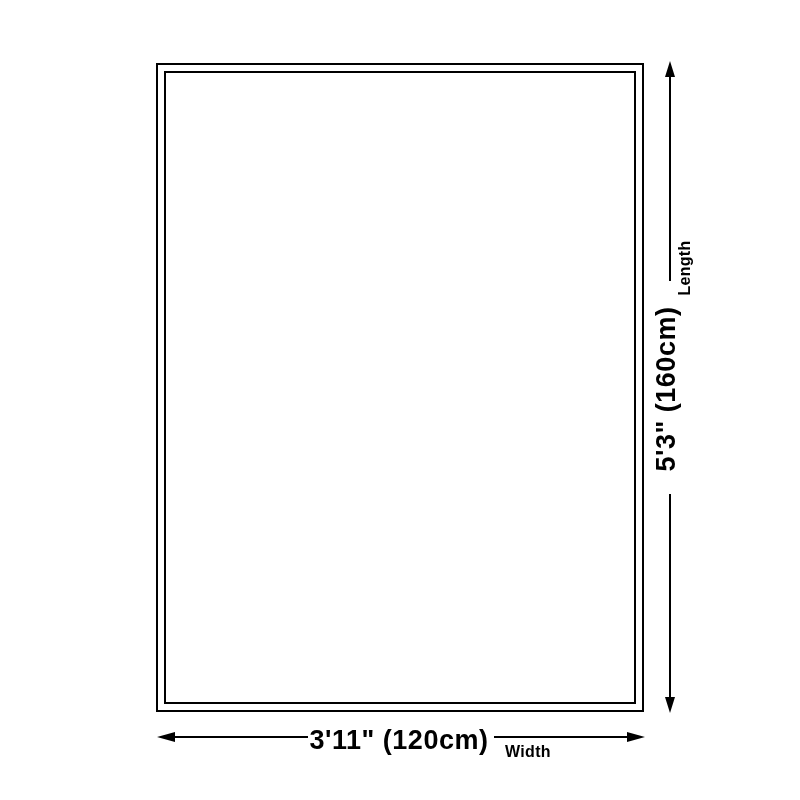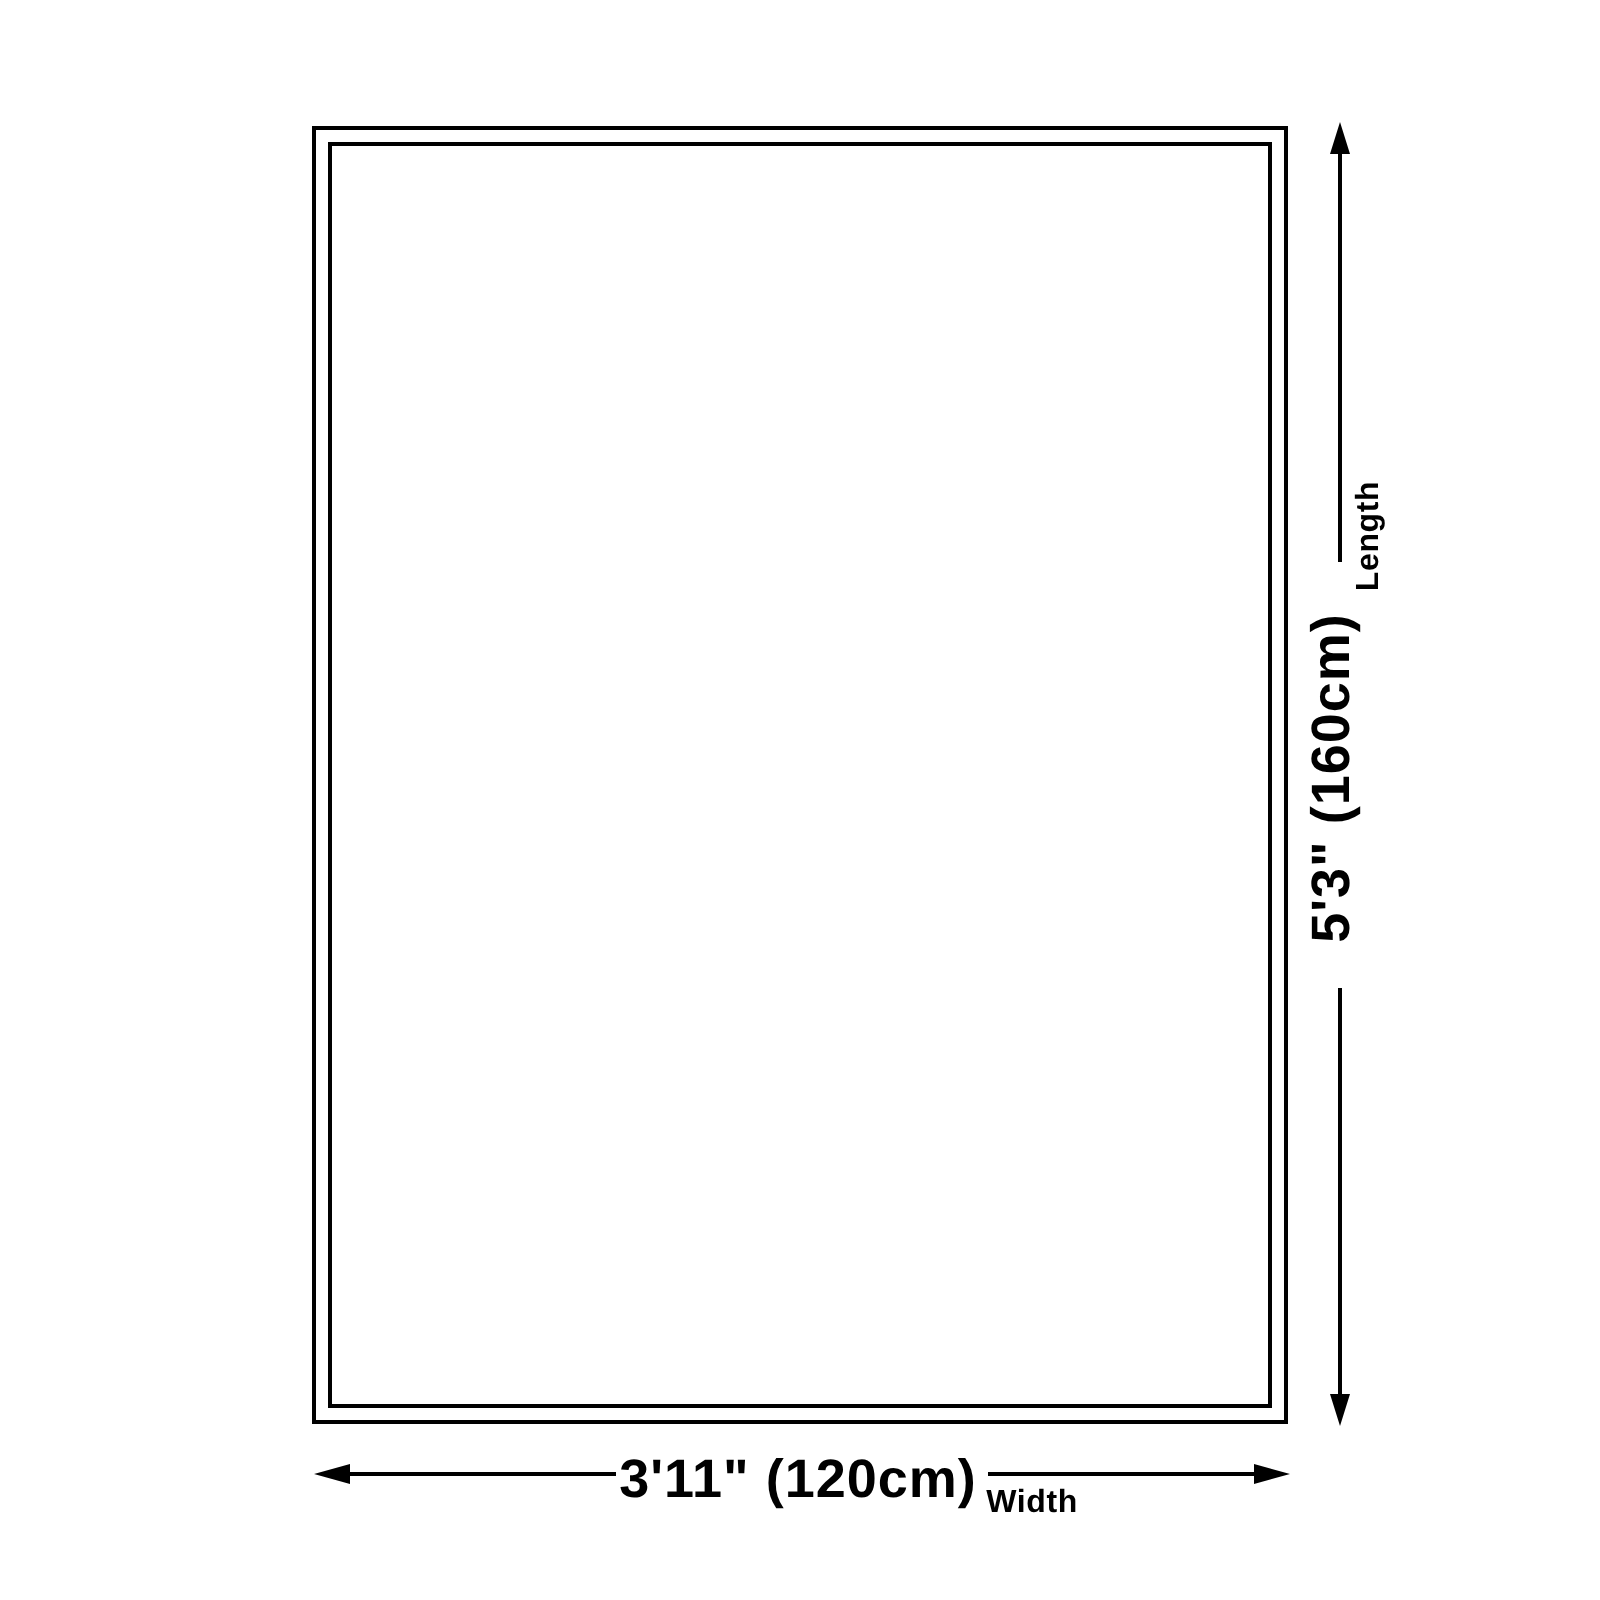--- a/index.html
+++ b/index.html
@@ -80,21 +80,21 @@
   }
   .length-name {
     left: 685px; top: 268px;
     transform: translate(-50%, -50%) rotate(-90deg);
   }
   .width-value {
     left: 399px; top: 740px;
     transform: translate(-50%, -50%);
   }
   .width-name {
-    left: 516px; top: 752px;
+    left: 528px; top: 752px;
     transform: translate(-50%, -50%);
   }
 </style>
 </head>
 <body>
 
 <div id="canvas">
 
   <div class="rug-outer">
     <div class="rug-inner"></div>

